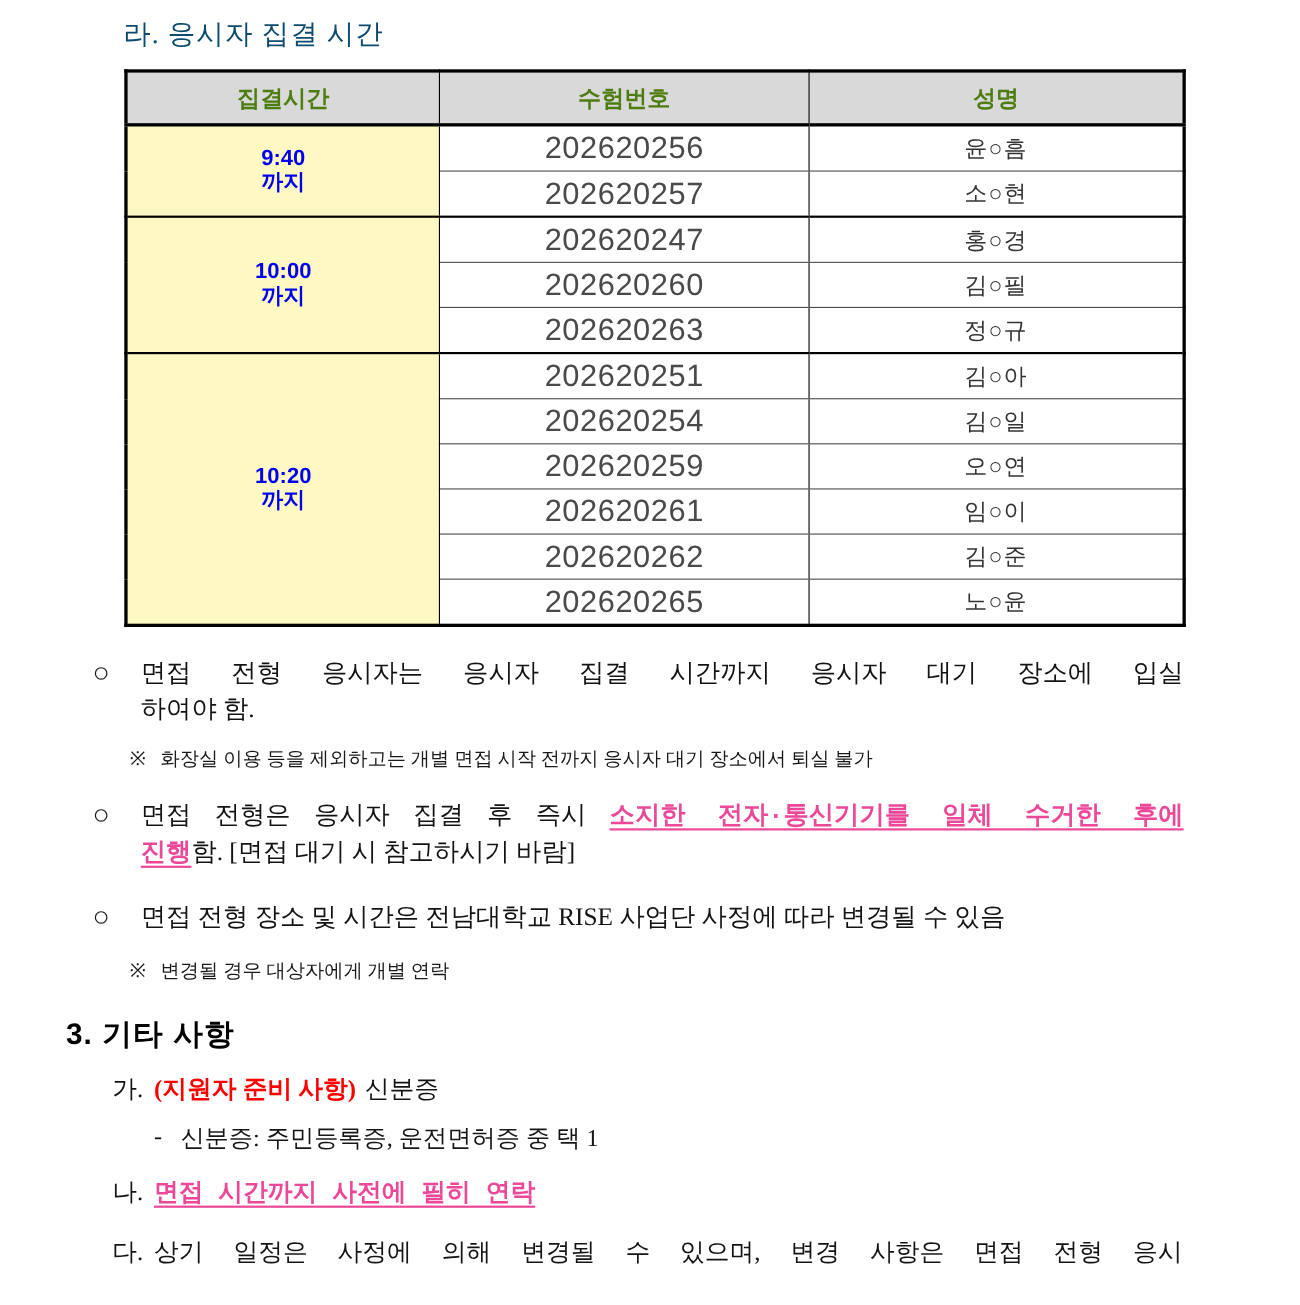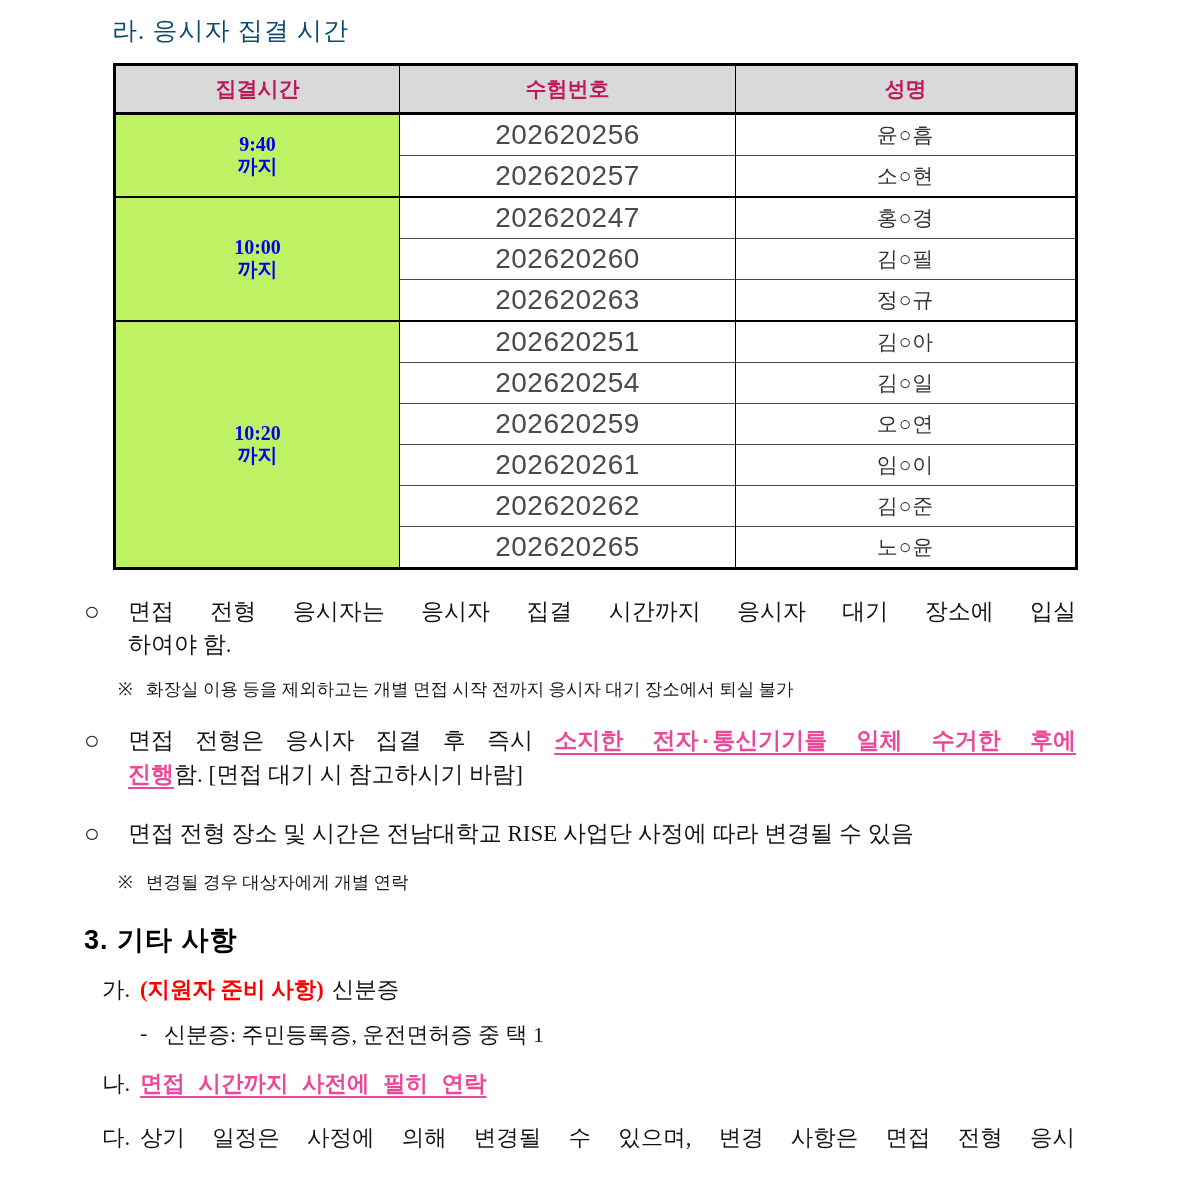--- a/index.html
+++ b/index.html
@@ -38,35 +38,35 @@
     font-family: "Liberation Sans", "DejaVu Sans", sans-serif;
   }
   table.gather th {
     height: 44px;
     background: #d9d9d9;
     border-bottom: 3px solid #000000;
     border-left: 1.5px solid #000000;
     border-right: 1.5px solid #000000;
     font-size: 21px;
     font-weight: bold;
-    color: #be185d;
+    color: #4d7c0f;
     text-align: center;
     vertical-align: middle;
   }
   table.gather td {
     height: 40px;
     text-align: center;
     vertical-align: middle;
     border-top: 1px solid #4a4a4a;
     border-left: 1.5px solid #000000;
     border-right: 1.5px solid #000000;
     padding: 0;
   }
   table.gather tr.group-start td { border-top: 2.2px solid #000000; }
-  td.time-cell { background: #bef264; font-family: Liberation Serif, serif; }
+  td.time-cell { background: #fef9c3; }
   .time-line {
     font-weight: bold;
     font-size: 20px;
     line-height: 1.08;
     color: #0000ee;
   }
   td.num  { font-size: 28px; color: #4a4a4a; letter-spacing: 0.5px; }
   td.name { font-size: 21px; color: #333333; letter-spacing: 1px; }
 
   
@@ -109,21 +109,21 @@
     font-family: Liberation Mono, monospace;
     font-weight: bold;
     color: #ec4899;
     text-decoration: underline;
     text-decoration-thickness: 2px;
     text-underline-offset: 5px;
   }
 
   
   .section-title {
-    margin: 28px 0 0 84px;
+    margin: 28px 0 0 60px;
     font-family: "Liberation Sans", "DejaVu Sans", sans-serif;
     font-weight: bold;
     font-size: 27px;
     color: #000000;
     letter-spacing: 1px;
   }
   .item {
     display: flex;
     margin-left: 102px;
     width: 976px;

